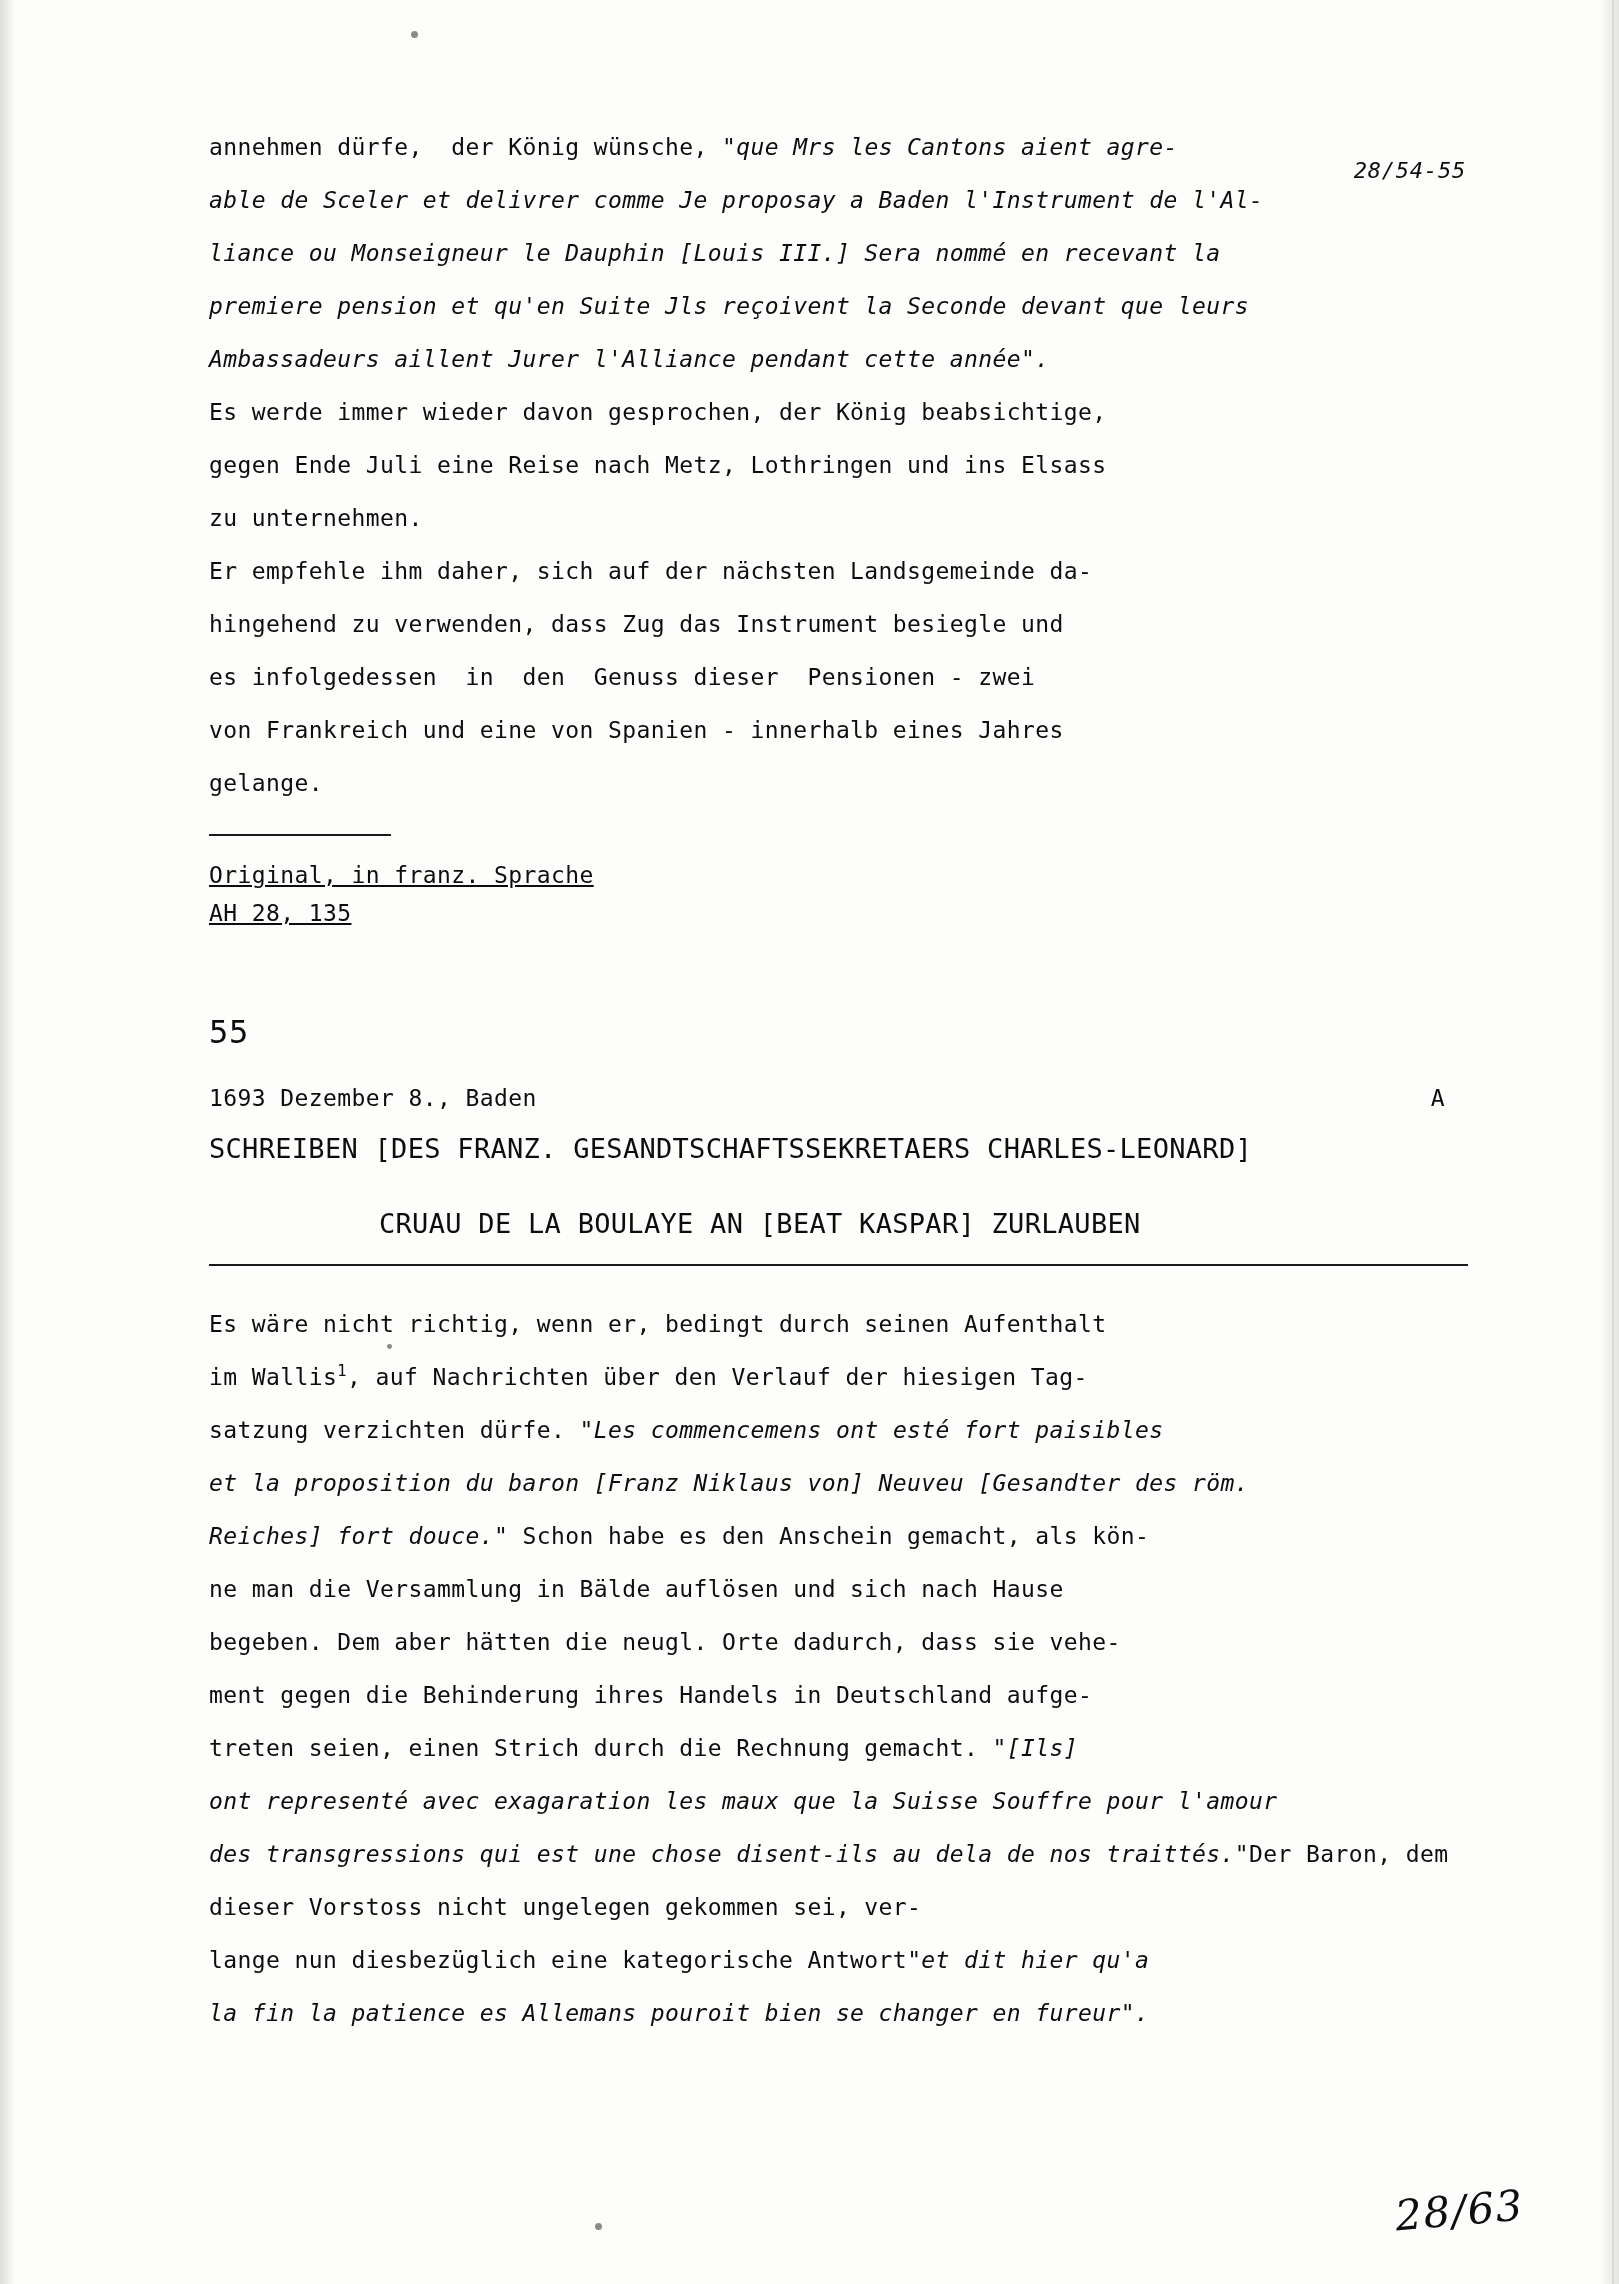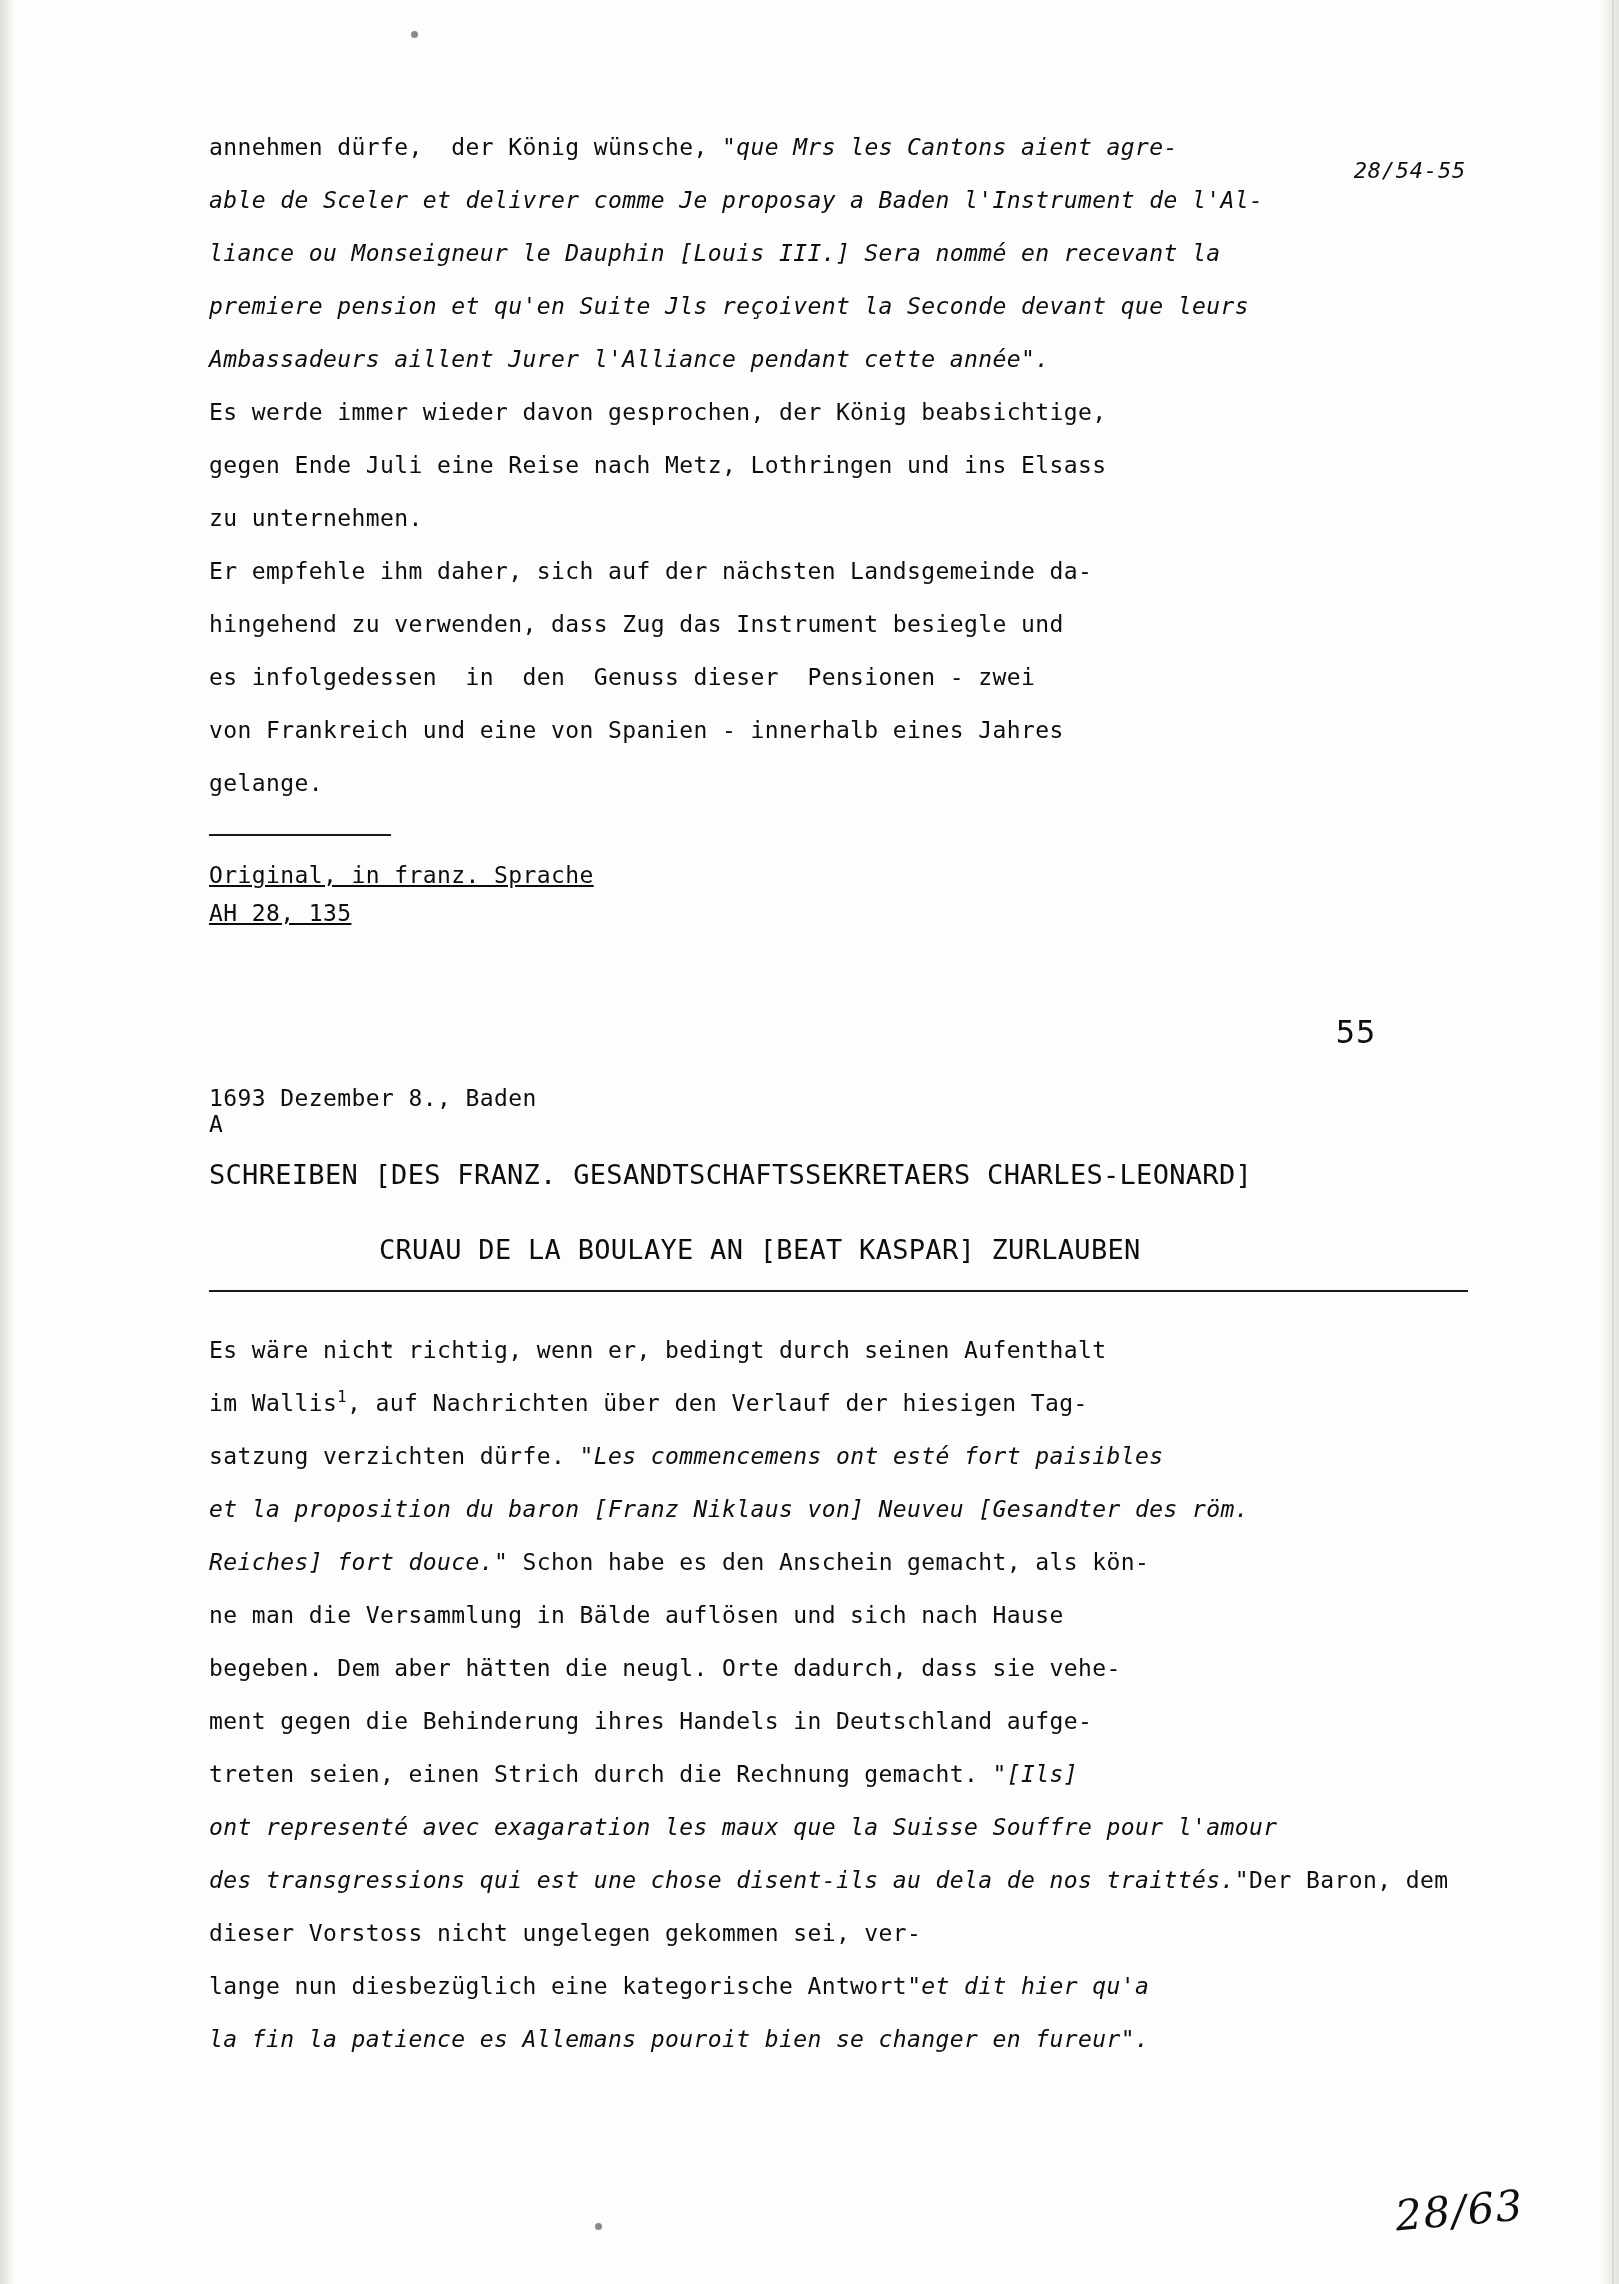--- a/index.html
+++ b/index.html
@@ -75,35 +75,34 @@
 
   .source {
     font-size: 23px;
     line-height: 38px;
     letter-spacing: 0.4px;
     white-space: pre-wrap;
     text-decoration: underline;
   }
 
   .doc-number {
-    text-align: right;
+    text-align: left;
     font-size: 32px;
     margin-top: 81px;
     margin-bottom: 34px;
     letter-spacing: 0.8px;
     padding-right: 97px;
   }
 
   .headline-row {
     display: flex;
     justify-content: space-between;
     align-items: baseline;
     font-size: 23px;
     letter-spacing: 0.4px;
-    flex-direction: column;
   }
   .headline-row .date {
     white-space: nowrap;
   }
   .headline-row .sigil {
     padding-right: 28px;
     font-size: 23px;
   }
 
   .title {

